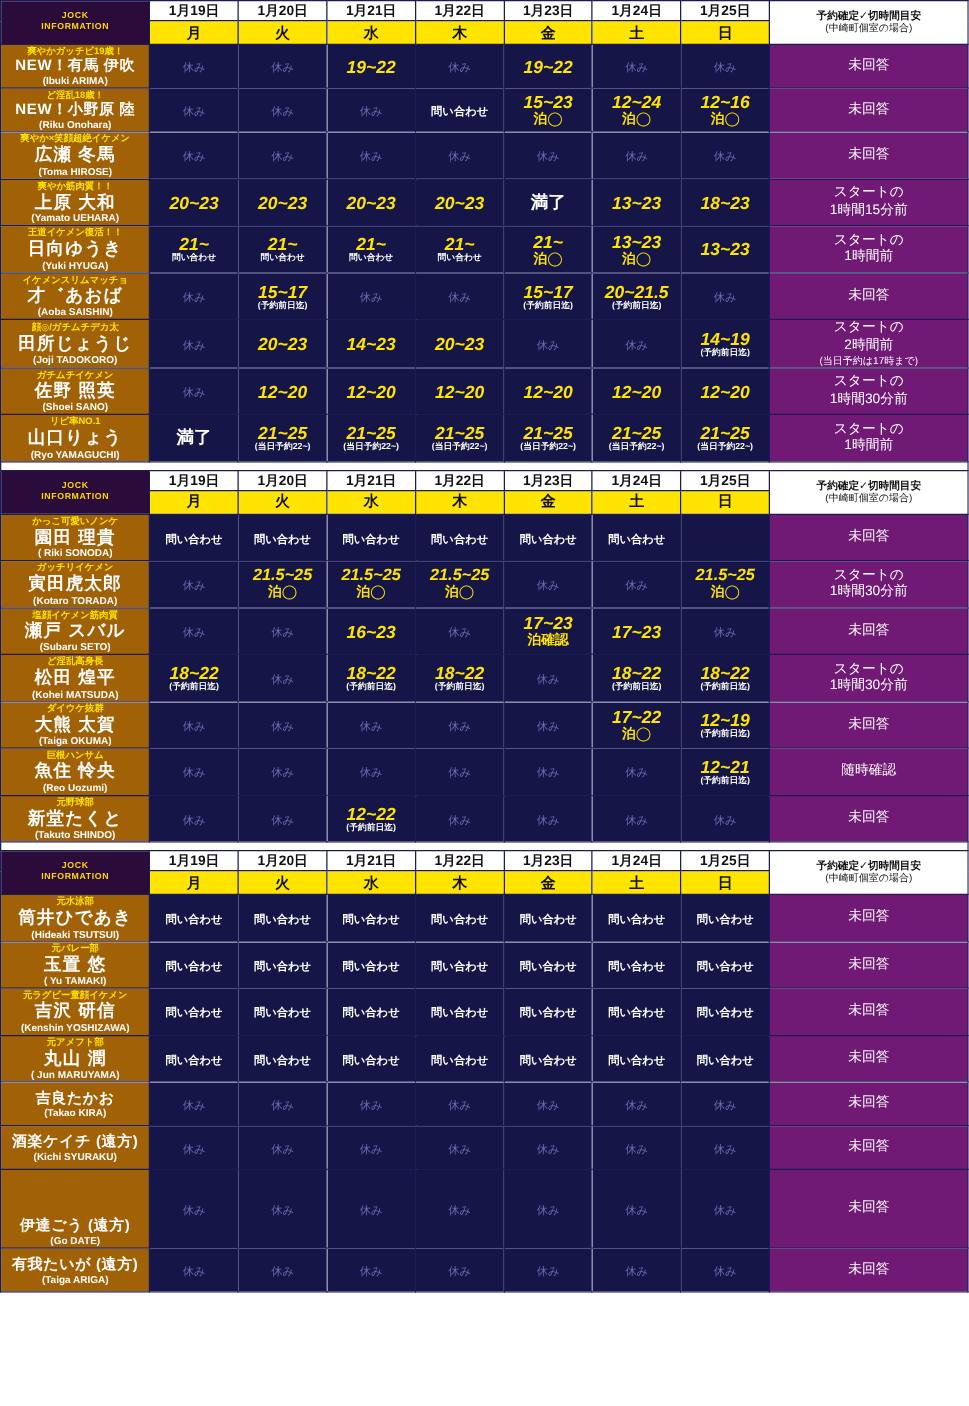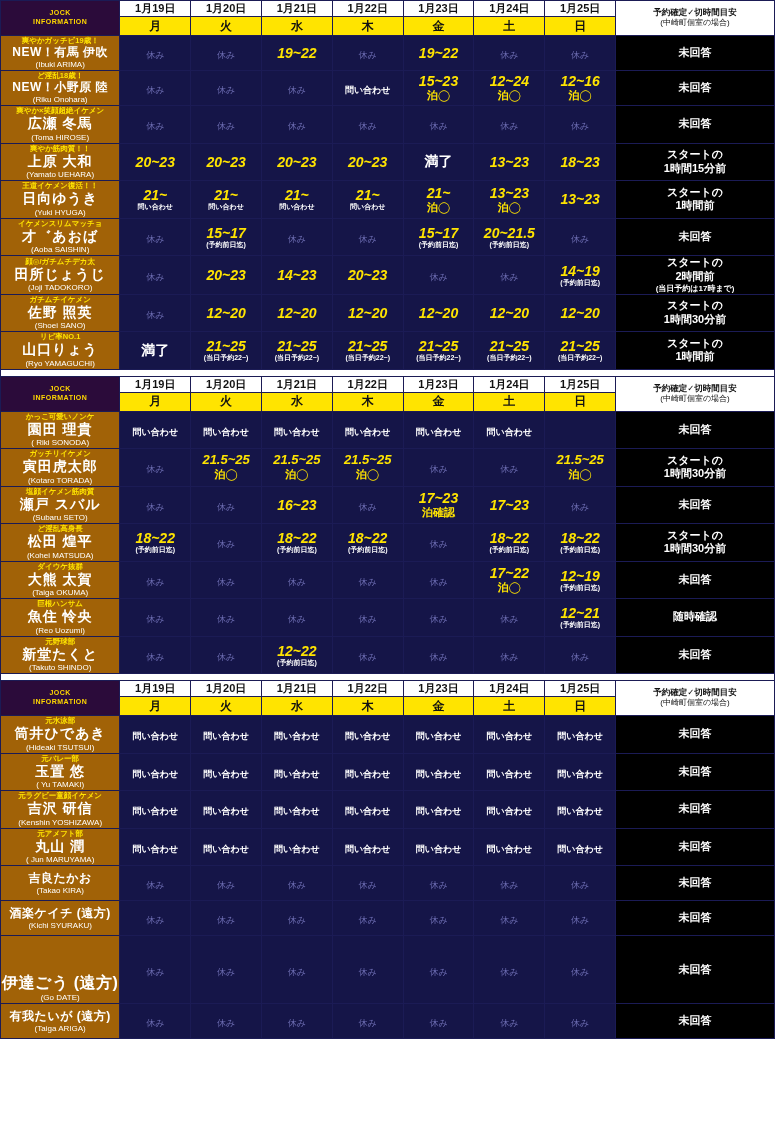--- a/index.html
+++ b/index.html
@@ -16,32 +16,32 @@
   .hdr-logo{background:#2b0b3a;color:#ffd700;font-size:7px;font-weight:bold;line-height:1.25;letter-spacing:0.5px;}
   .hdr-date{background:#ffffff;color:#111;font-size:11px;font-weight:bold;height:15px;}
   .hdr-dow{background:#ffe400;color:#111;font-size:12px;font-weight:bold;height:18px;}
   .hdr-note1{background:#ffffff;color:#111;font-size:8.5px;font-weight:bold;line-height:1.3;}
 
   
   td.name{background:#a16207;color:#ffffff;text-align:center;padding:2px 3px;}
   .catch{font-size:7.5px;color:#ffe400;font-weight:bold;line-height:1.2;display:block;}
   .jname{font-size:14px;color:#ffffff;font-weight:bold;line-height:1.25;display:block;letter-spacing:1px;}
   .jname.small{font-size:12px;letter-spacing:0.5px;}
-  .ename{font-size:8px;color:#ffffff;line-height:1.25;display:block;font-weight:normal;}
+  .ename{font-size:8px;color:#ffffff;line-height:1.25;display:block;font-weight:bold;}
 
   
   td.cell{background:#151548;height:34px;}
   .rest{color:#6b6bb0;font-size:9px;}
   .ask{color:#ffffff;font-size:9px;font-weight:bold;}
   .time{color:#ffe400;font-size:14px;font-weight:bold;line-height:1.15;display:block;font-style:italic;}
   .time.sm{font-size:13px;}
   .sub{color:#ffffff;font-size:7px;font-weight:bold;line-height:1.2;display:block;}
   .sub.y{color:#ffe400;font-size:11px;}
   .full{color:#ffffff;font-size:14px;font-weight:bold;}
-  td.note{background:#000000;color:#ffffff;font-size:11px;font-weight:bold;line-height:1.25;}
+  td.note{background:#701a75;color:#ffffff;font-size:11px;font-weight:normal;line-height:1.25;}
   td.note .nt{display:block;}
   .blank{background:#151548;}
   .sep td{height:6px;background:#ffffff;border-left:1px solid #1b1b55;border-right:1px solid #1b1b55;}
 </style>
 </head>
 <body>
 
 <div id="sheet">
   <table class="grid">
     <colgroup>
@@ -645,21 +645,21 @@
           <td class="cell"><span class="rest">休み</span></td>
           <td class="cell"><span class="rest">休み</span></td>
           <td class="cell"><span class="rest">休み</span></td>
           <td class="cell"><span class="rest">休み</span></td>
           <td class="note">
             <span class="nt">未回答</span>
           </td>
         </tr>
         <tr>
           <td class="name">
-            <span class="jname small" style="font-size: 16px; margin-top: 37px;">伊達ごう (遠方)</span>
+            <span class="jname small" style="font-size: 12px; margin-top: 37px;">伊達ごう (遠方)</span>
             <span class="ename">(Go DATE)</span>
           </td>
           <td class="cell"><span class="rest">休み</span></td>
           <td class="cell"><span class="rest">休み</span></td>
           <td class="cell"><span class="rest">休み</span></td>
           <td class="cell"><span class="rest">休み</span></td>
           <td class="cell"><span class="rest">休み</span></td>
           <td class="cell"><span class="rest">休み</span></td>
           <td class="cell"><span class="rest">休み</span></td>
           <td class="note">

